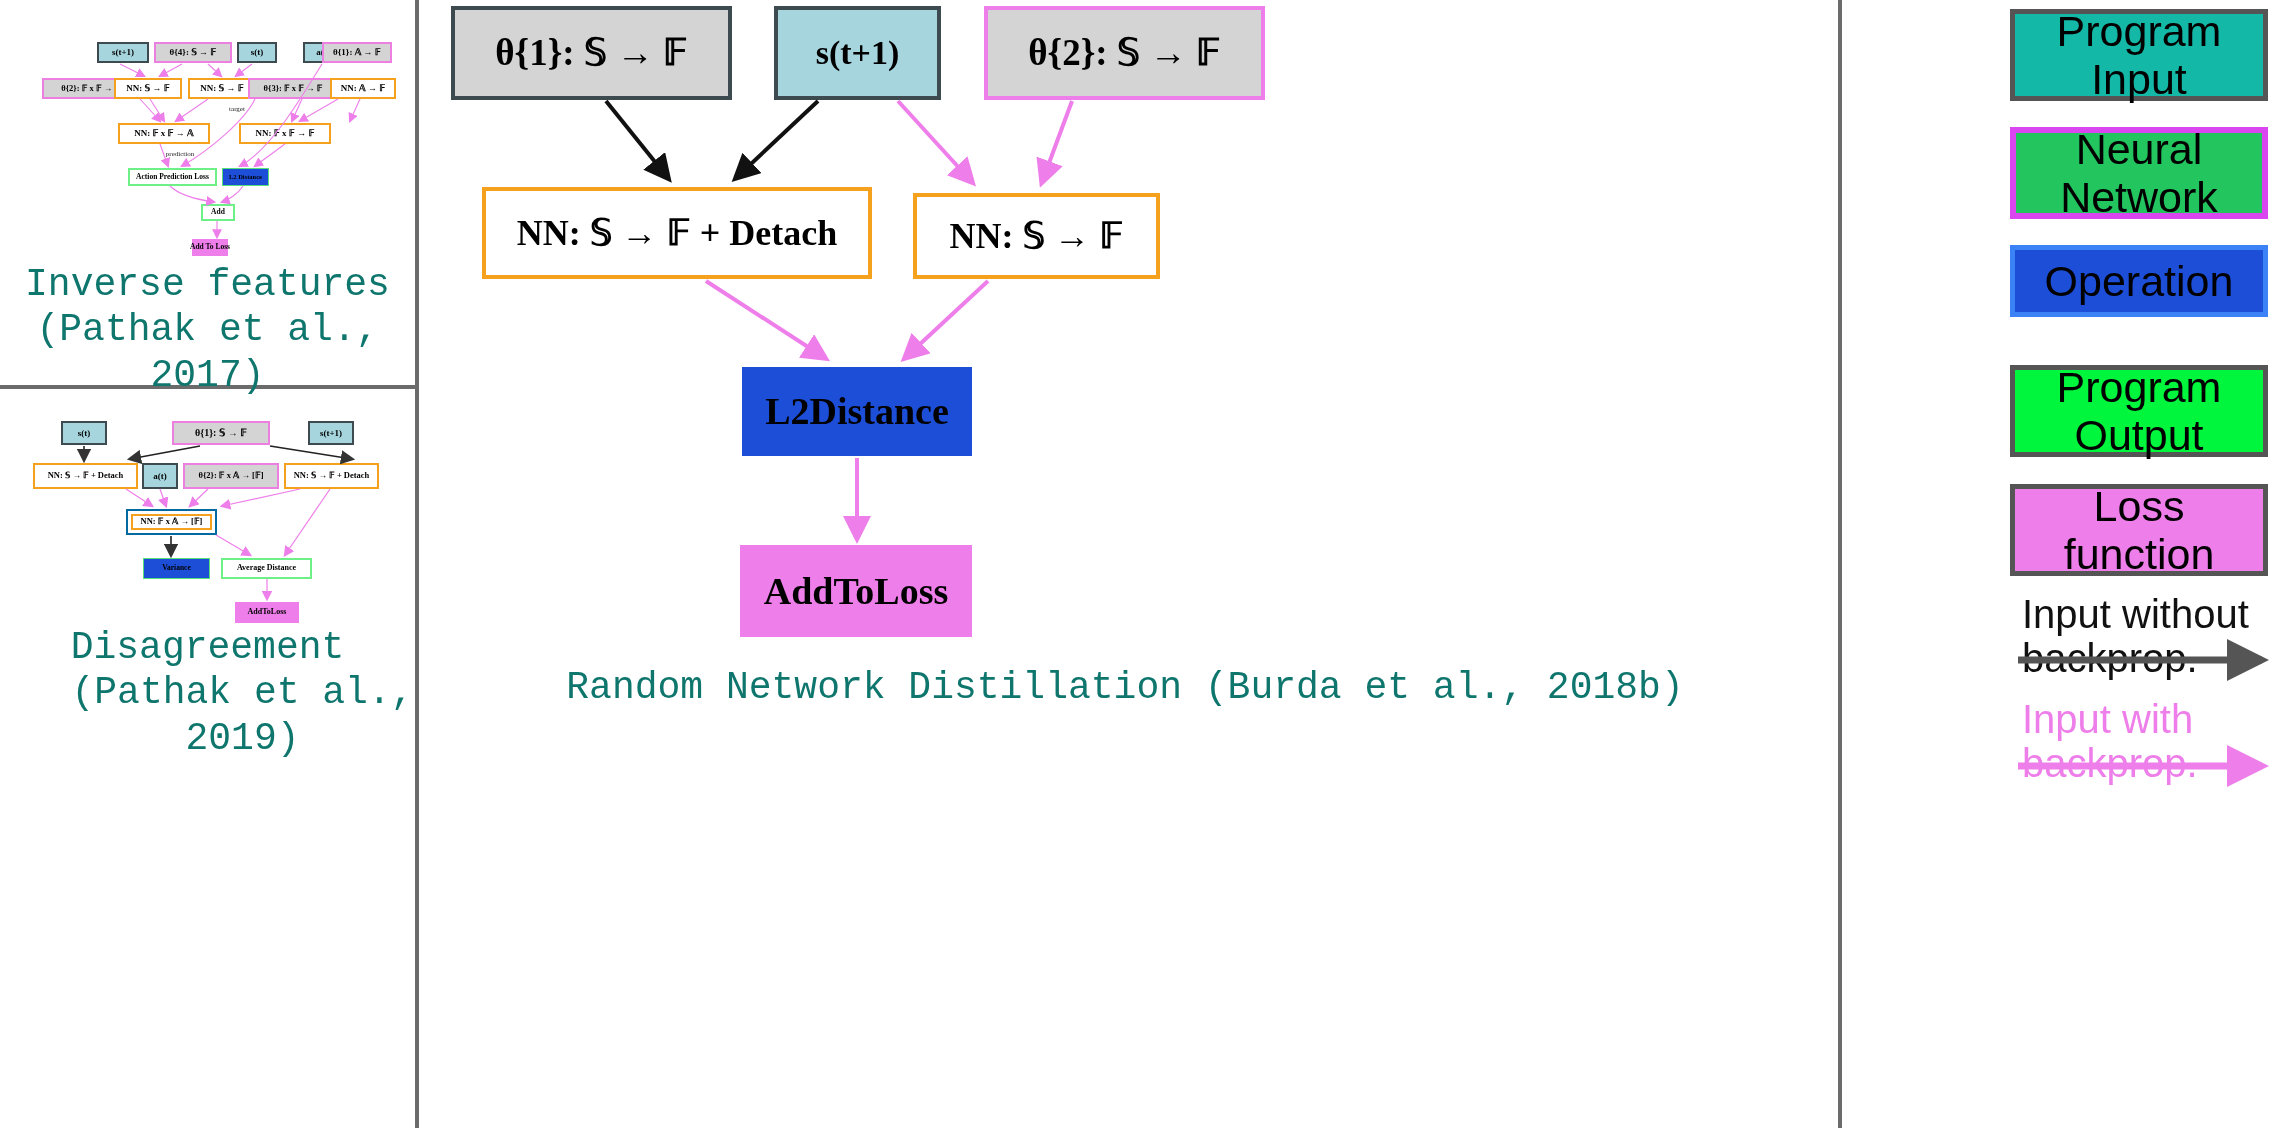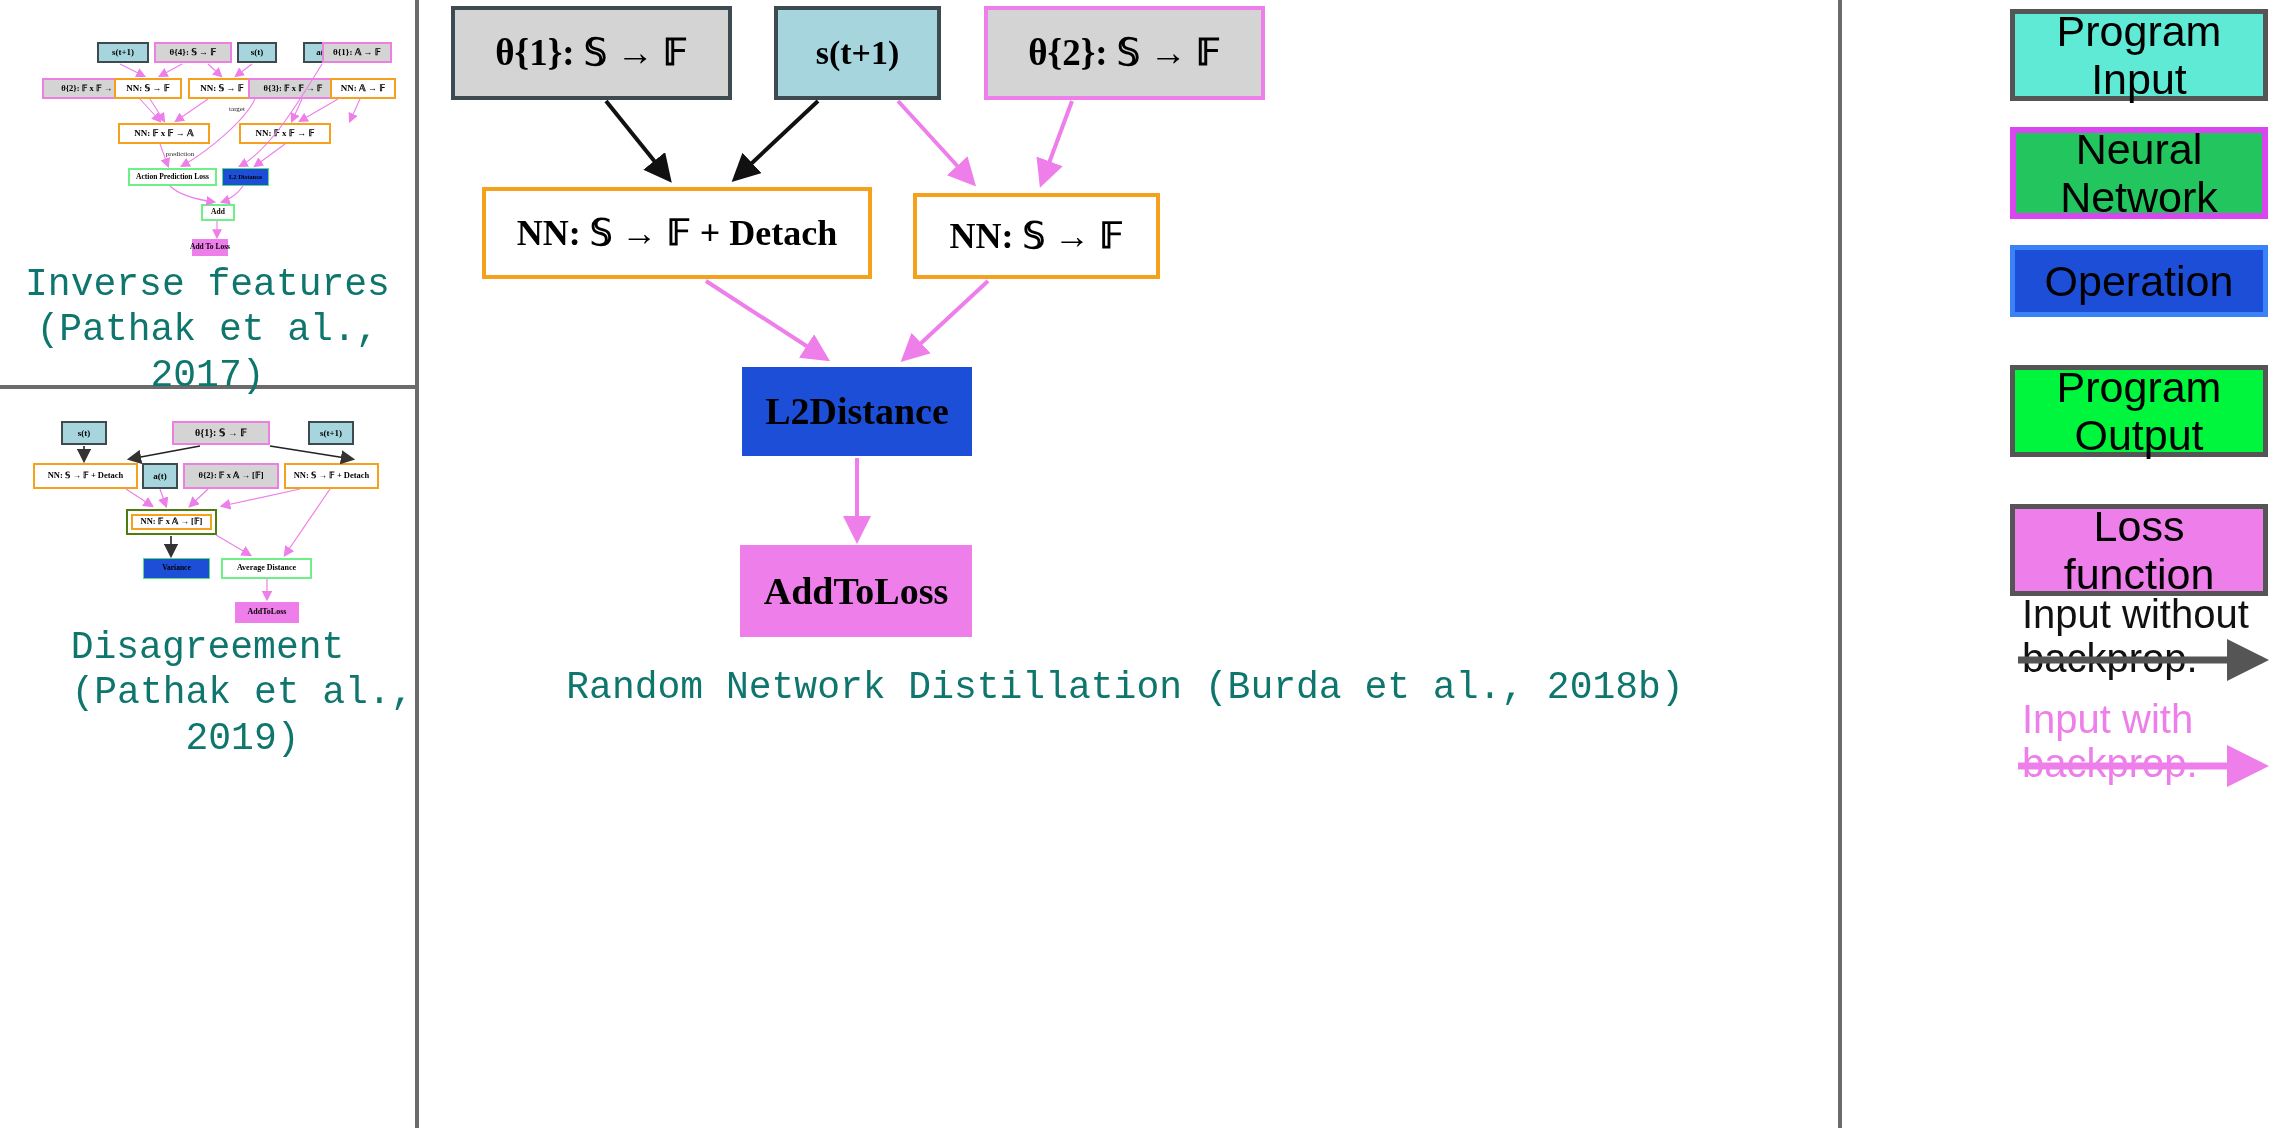--- a/index.html
+++ b/index.html
@@ -27,34 +27,34 @@
     color:#000;
     line-height:1.12;
     white-space:nowrap;
   }
   .n-input{background:#a6d5de;border:2px solid #3d4b51;}
   .n-nn{background:#d4d4d4;border:2px solid #ec7fe0;}
   .n-op{background:#ffffff;border:2px solid #f5a11e;}
   .n-out{background:#1d4ed8;border:1px solid #55e07a;}
   .n-out-hollow{background:#ffffff;border:2px solid #6ef089;}
   .n-loss{background:#ee7eea;border:1px solid #ee7eea;}
-  .n-op-double{background:#ffffff;border:2px solid #4d7c0f;box-shadow:inset 0 0 0 3px #fff, inset 0 0 0 5px #f5a11e;}
+  .n-op-double{background:#ffffff;border:2px solid #0369a1;box-shadow:inset 0 0 0 3px #fff, inset 0 0 0 5px #f5a11e;}
 
   
   .lg-box{
     position:absolute;box-sizing:border-box;
     display:flex;align-items:center;justify-content:center;text-align:center;
     font-family:"Liberation Sans", sans-serif;
     font-size:43px;color:#000;line-height:1.12;
   }
-  .lg-input{background:#5eead4;border:5px solid #555555;}
+  .lg-input{background:#14b8a6;border:5px solid #555555;}
   .lg-nn{background:#22c55e;border:6px solid #d946ef;}
   .lg-op{background:#1d4ed8;border:5px solid #3b82f6;}
   .lg-out{background:#00f53d;border:5px solid #555555;}
-  .lg-loss{background:#ee7eea;border:5px solid #555555;margin-top:20px;}
+  .lg-loss{background:#ee7eea;border:5px solid #555555;}
   .lg-text{
     position:absolute;font-family:"Liberation Sans", sans-serif;
     font-size:40px;line-height:1.1;color:#111;
   }
   .lg-text.pink{color:#ee7eea;}
 
   
   .caption{
     position:absolute;text-align:center;
     font-family:Liberation Mono, monospace;

